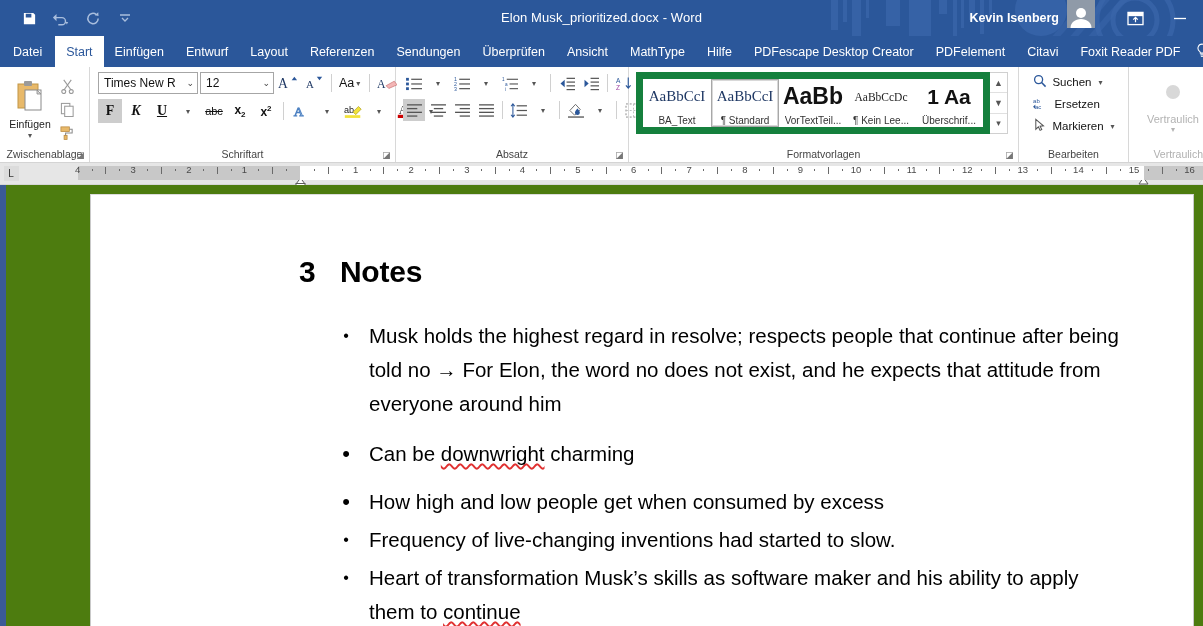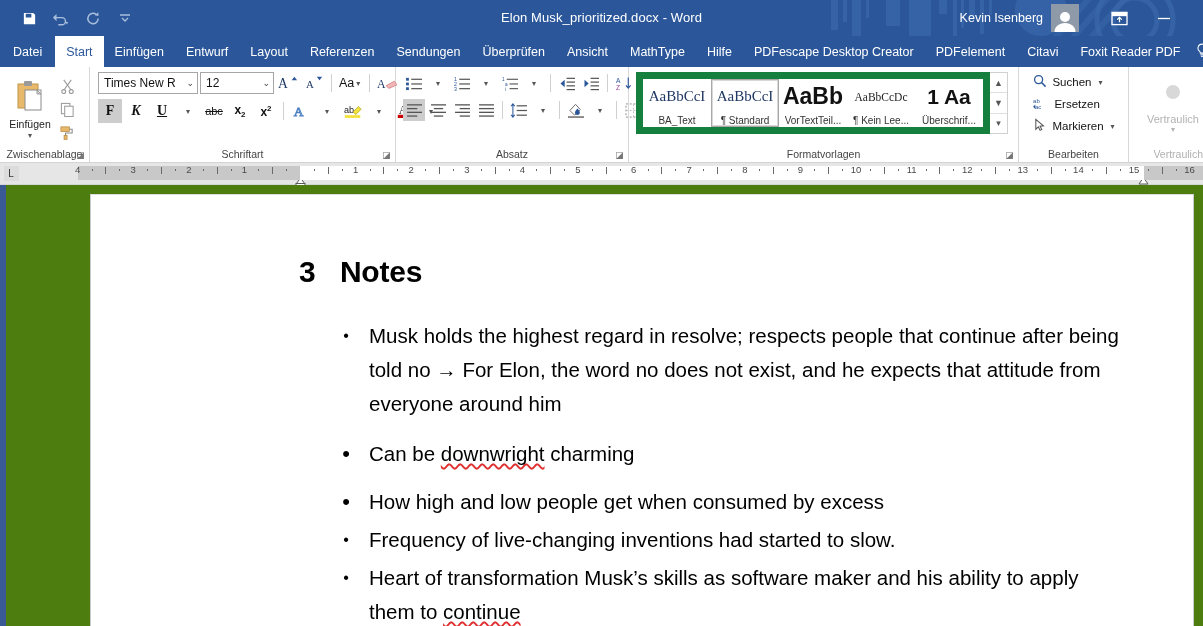--- a/index.html
+++ b/index.html
@@ -37,22 +37,22 @@
   .qat-btn svg { display: block; }
   #doctitle {
     position: absolute; left: 0; right: 0; top: 0;
     height: 36px; line-height: 36px;
     text-align: center; color: #ffffff;
     font-size: 13px;
     letter-spacing: .1px;
     pointer-events: none;
   }
   #title-right {
-    position: absolute; right: 16px; top: 0; height: 36px;
-    display: flex; align-items: center; gap: 0px;
+    position: absolute; right: 0; top: 0; height: 36px;
+    display: flex; gap: 0px; font-weight: bold;
   }
   #username {
     color: #fff; font-size: 12.5px; margin-right: 8px; line-height: 36px;
   }
   #avatar {
     width: 28px; height: 28px; background: #8f9aa8;
     display: flex; align-items: flex-end; justify-content: center;
     overflow: hidden; margin-right: 18px;
   }
   .ctl {

